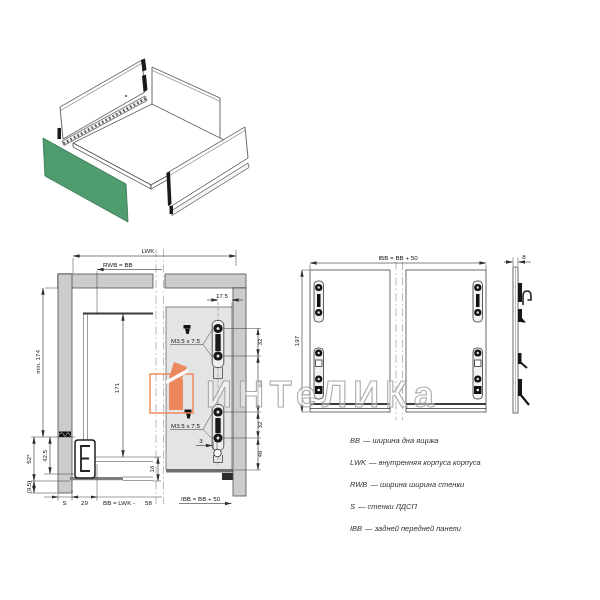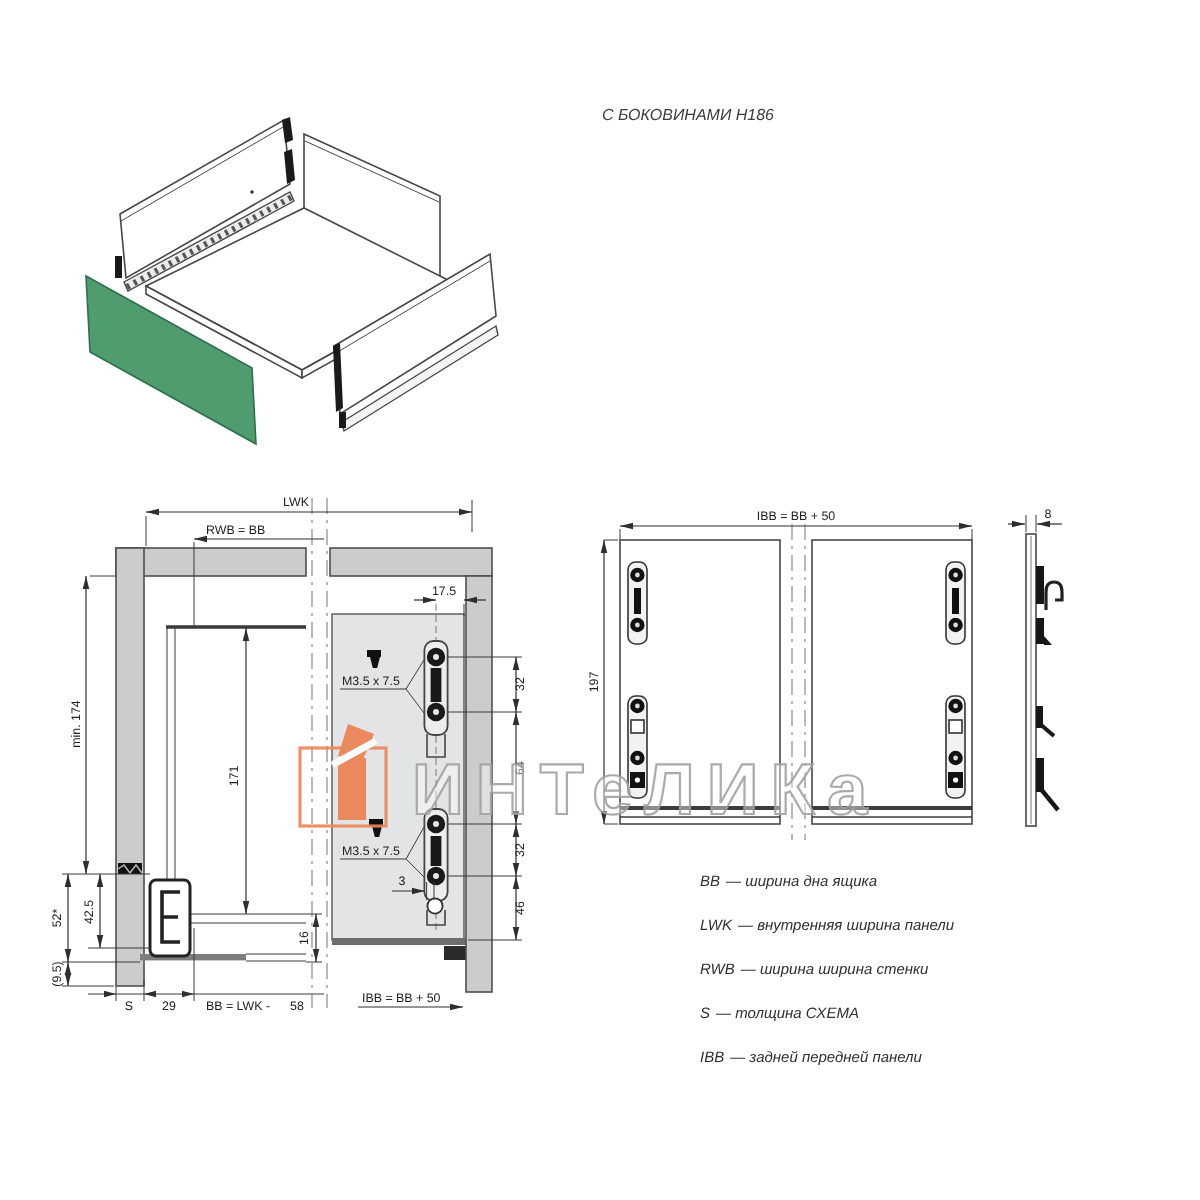--- a/index.html
+++ b/index.html
@@ -273,34 +273,33 @@
   <g opacity="0.9">
     <rect x="150" y="374" width="43" height="39" fill="none" stroke="#ef8658" stroke-width="1.6"></rect>
     <rect x="169" y="379" width="14" height="31" fill="#ec7f4f"></rect>
     <polygon points="169,378 174,362 187,367 181,381" fill="#ec7f4f"></polygon>
     <line x1="166" y1="382.5" x2="188" y2="370.5" stroke="#fff" stroke-width="3.5"></line>
     <text x="206" y="407" class="wmtext">ИНТеЛИКа</text>
   </g>
 </svg>
 
 <div id="title">
-  <div>С БОКОВИНАМИ H186</div>
 </div>
 
 <div id="legend">
   <div class="row">
     <span class="term">BB</span><span>— ширина дна ящика</span>
   </div>
   <div class="row">
-    <span class="term">LWK</span><span>— внутренняя ширина панели</span>
+    <span class="term">LWK</span><span>— внутренняя корпуса корпуса</span>
   </div>
   <div class="row">
     <span class="term">RWB</span><span>— ширина ширина стенки</span>
   </div>
   <div class="row">
-    <span class="term">S</span><span>— толщина СХЕМА</span>
+    <span class="term">S</span><span>— стенки ЛДСП</span>
   </div>
   <div class="row">
     <span class="term">IBB</span><span>— задней передней панели</span>
   </div>
 </div>
 
 </div>
 
 </body></html>

